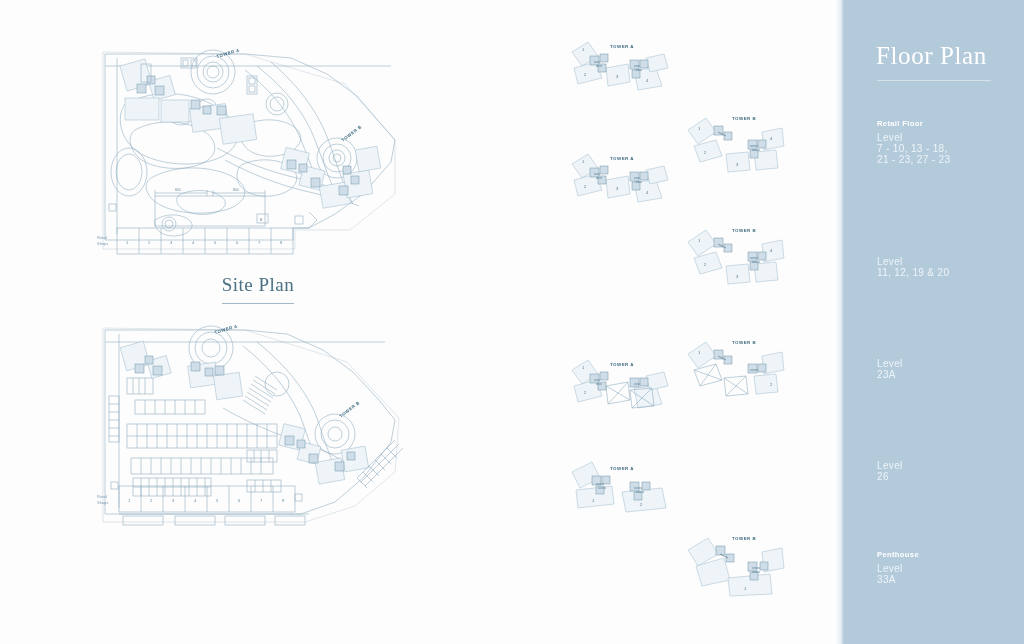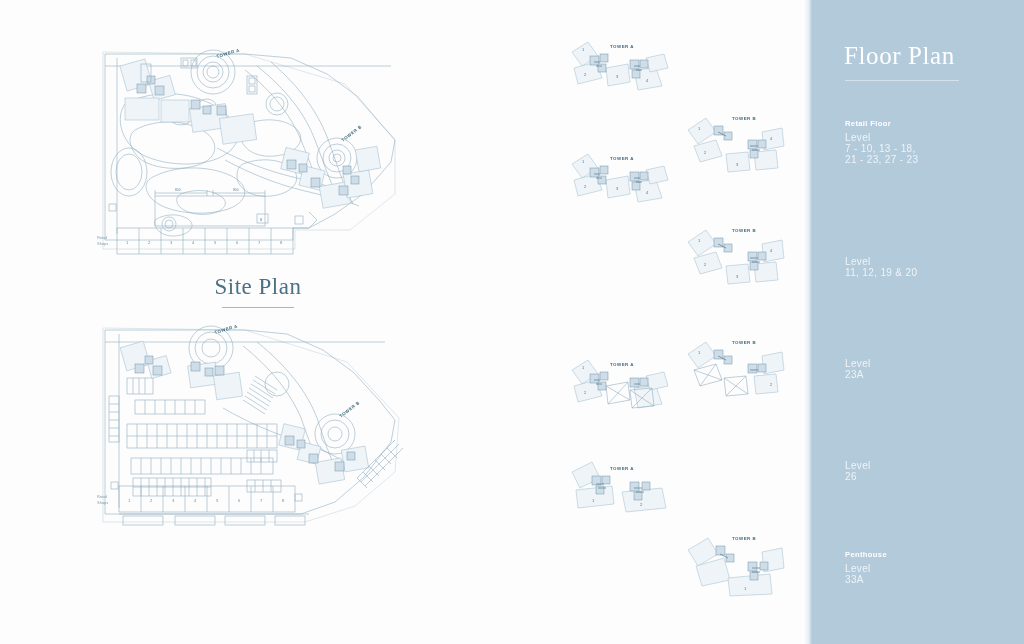--- a/index.html
+++ b/index.html
@@ -6,21 +6,21 @@
   body{
     width:1024px;height:644px;overflow:hidden;
     background:#ffffff;
     font-family:"Liberation Sans", sans-serif;
     position:relative;
   }
   .page{position:absolute;inset:0;background:#fdfdfd;}
 
   
   .side-panel{
-    position:absolute;top:0;right:0;width:212px;height:644px;
+    position:absolute;top:0;right:0;width:180px;height:644px;
     background:#b3cadb;
   }
   .panel-edge{
     position:absolute;top:0;left:-8px;width:8px;height:644px;
     background:linear-gradient(to right,#fbfcfd 0%,#e6eef4 60%,#b3cadb 100%);
   }
   .panel-title{
     position:absolute;left:32px;top:42px;
     font-family:"Liberation Serif", serif;
     font-size:25px;font-weight:400;color:#ffffff;letter-spacing:.6px;
@@ -41,21 +41,21 @@
   }
   .legend-block .val{
     font-size:10px;font-weight:400;color:#eef4f8;letter-spacing:.35px;
     line-height:11.4px;
   }
 
   
   .plan-title{
     position:absolute;text-align:center;width:260px;
     font-family:"Liberation Serif", serif;
-    font-size:23px;color:#4a7184;letter-spacing:.5px;
+    font-size:19px;color:#4a7184;letter-spacing:.5px;
   }
   .plan-title .ul{
     width:72px;height:1px;background:#9fb9c8;margin:7px auto 0;
   }
 
   
   .draw{position:absolute;}
   .draw svg{display:block;overflow:visible;}
   .ink{fill:none;stroke:#8aa9bd;stroke-width:.55;}
   .ink-l{fill:none;stroke:#b9ccda;stroke-width:.45;}

